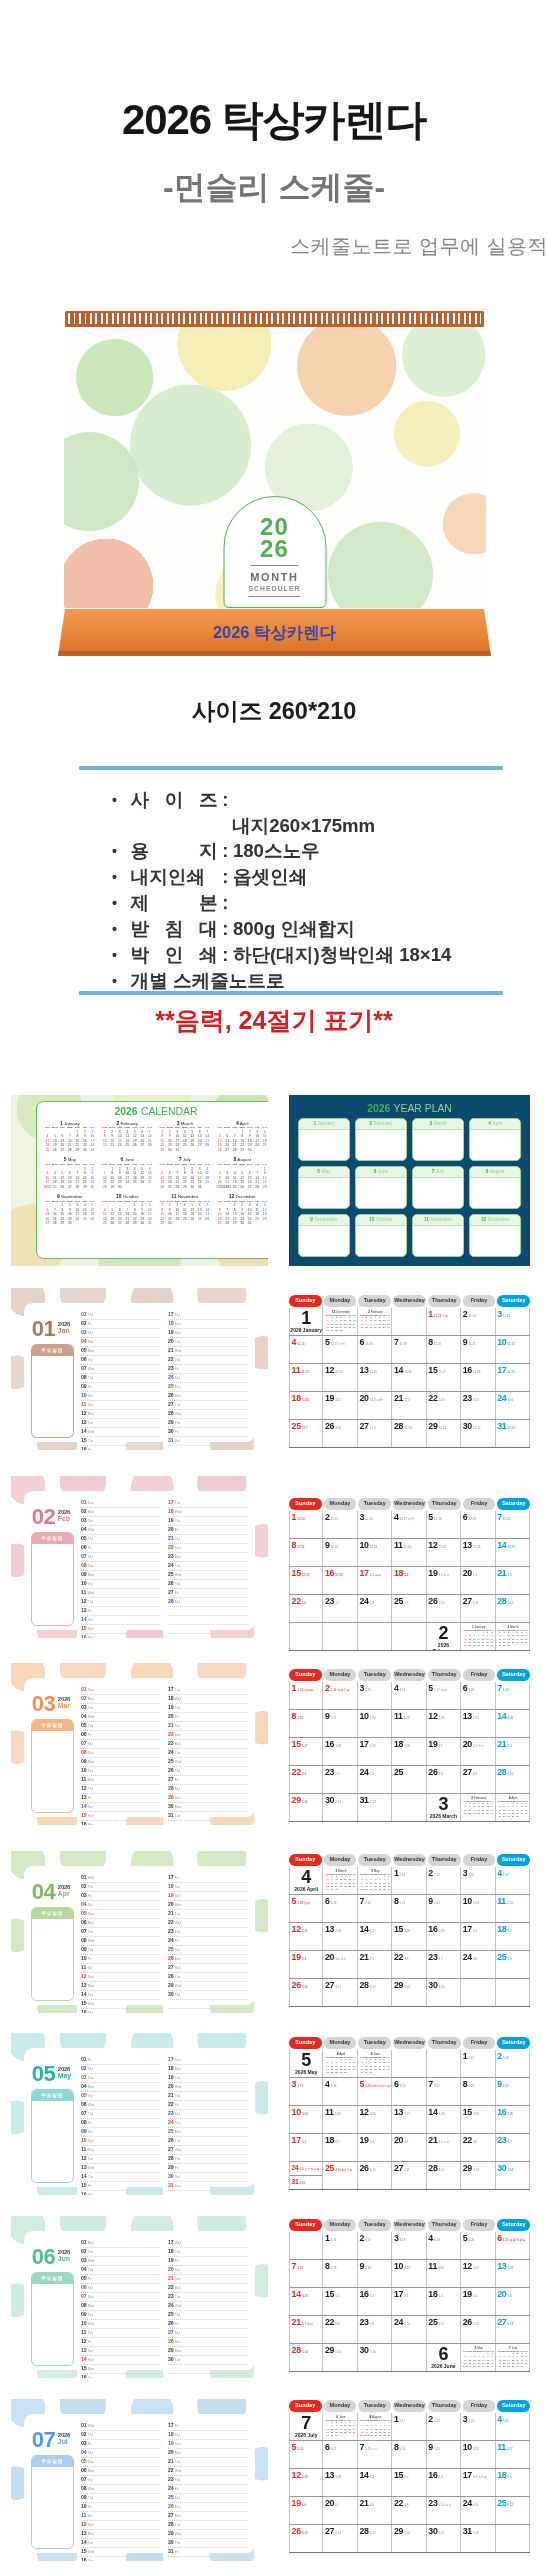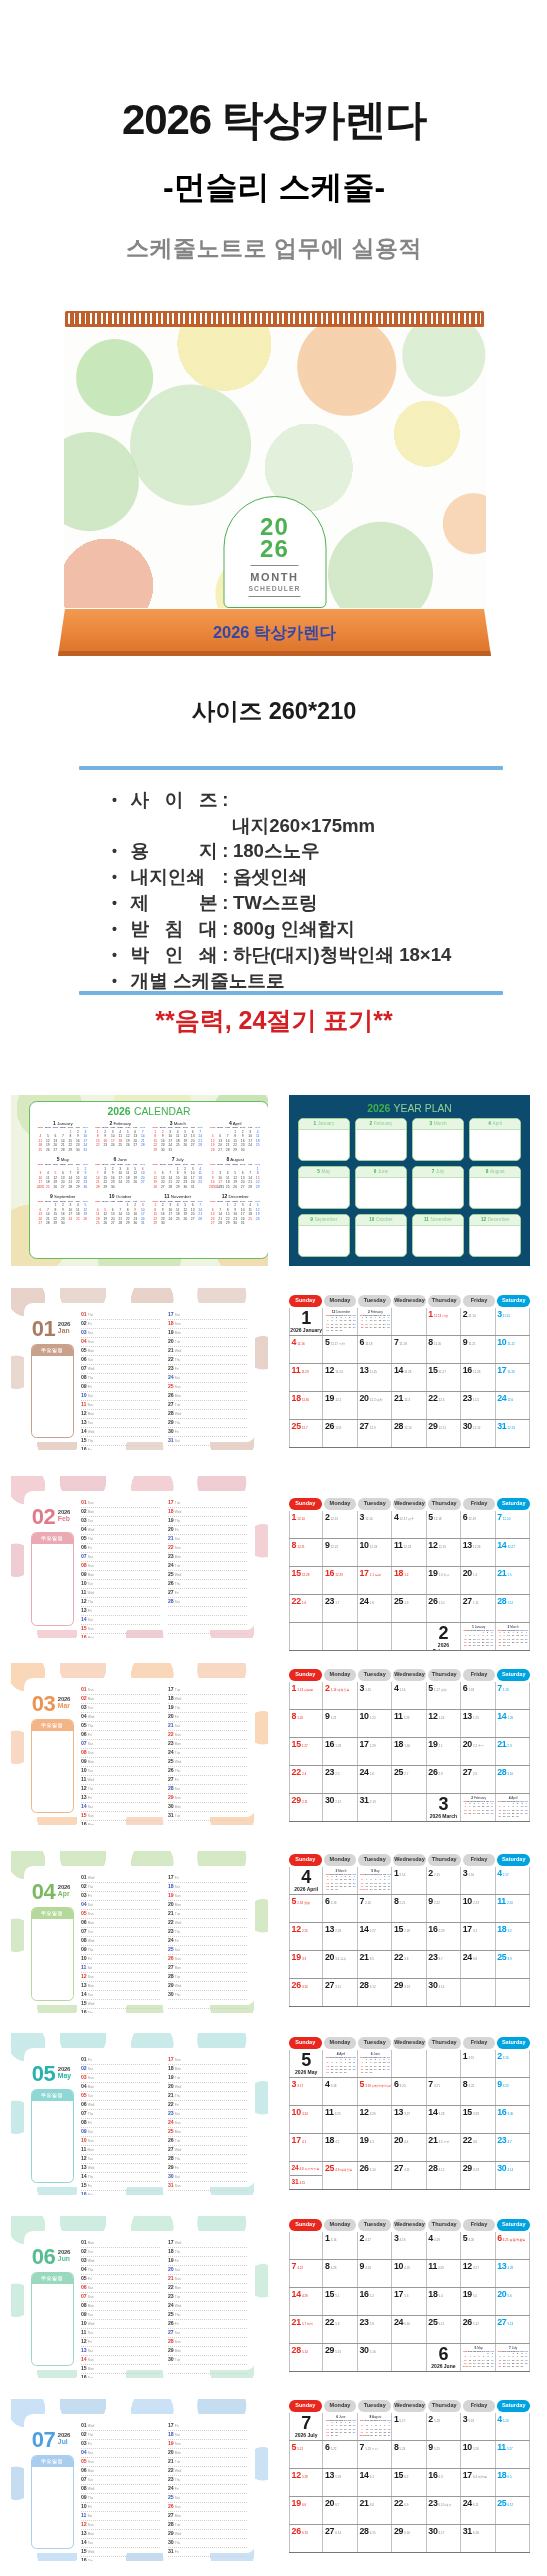--- a/index.html
+++ b/index.html
@@ -2,21 +2,21 @@
 <html style="font-size:8.8px"><head>
 <meta charset="utf-8">
 <style>
   html,body{margin:0;padding:0;}
   body{width:548px;height:2576px;position:relative;background:#fff;overflow:hidden;
        font-family:"Liberation Sans","DejaVu Sans",sans-serif;}
   .abs{position:absolute;}
   
   #title{top:92px;left:0;width:548px;text-align:center;font-size:42px;font-weight:700;color:#161616;letter-spacing:-1.1px;}
   #subtitle{top:166px;left:0;width:548px;text-align:center;font-size:32px;font-weight:700;}
-  #tagline{top:233px;left:0;width:548px;text-align:center;font-size:23px;font-weight:700;letter-spacing:0.5px;}
+  #tagline{top:233px;left:0;width:548px;text-align:right;font-size:20px;font-weight:400;letter-spacing:0.5px;}
   
   #product{top:309px;left:58px;width:433px;height:350px;}
   .spiral{position:absolute;top:1.6px;left:6.6px;right:6.6px;height:16.4px;background:#bf5f2c;border-radius:1.6px;
           box-shadow:0 1.1px 1.1px rgba(0,0,0,.25);}
   .spiral:before{content:"";position:absolute;top:2.2px;left:3.3px;right:3.3px;height:11.5px;
           background:repeating-linear-gradient(90deg,#fff 0 1.6px,rgba(255,255,255,0) 1.6px 5.5px);border-radius:1.1px;}
   .cover{position:absolute;top:18px;left:5.5px;right:5.5px;height:281px;background:
      radial-gradient(circle at 12% 18%,rgba(183,224,166,.75) 0 38px,transparent 39px),
      radial-gradient(circle at 38% 6%,rgba(244,236,171,.85) 0 47px,transparent 47px),
      radial-gradient(circle at 67% 14%,rgba(245,199,155,.8) 0 49px,transparent 50px),
@@ -59,21 +59,21 @@
   .prev{overflow:hidden;}
   
   #yearly-bg{top:1095px;left:11px;width:257px;height:171px;background:
      radial-gradient(circle at 15% 8%,rgba(214,232,188,.9) 0 33px,transparent 33px),
      radial-gradient(circle at 55% 5%,rgba(233,238,196,.9) 0 38px,transparent 39px),
      radial-gradient(circle at 90% 12%,rgba(198,226,180,.9) 0 30px,transparent 31px),
      radial-gradient(circle at 8% 85%,rgba(240,222,170,.8) 0 36px,transparent 36px),
      radial-gradient(circle at 50% 95%,rgba(205,229,182,.85) 0 41px,transparent 42px),
      radial-gradient(circle at 92% 88%,rgba(244,210,160,.7) 0 33px,transparent 33px),
      #eef3e2;}
-  #yearly-card{position:absolute;left:18px;top:5.5px;width:240px;height:158px;background:#fff;border:1.4px solid #63bd58;
+  #yearly-card{position:absolute;left:25px;top:5.5px;width:240px;height:158px;background:#fff;border:1.4px solid #63bd58;
      border-radius:7.7px;box-sizing:border-box;padding:3.3px 6.6px;}
   .ycal-title{text-align:center;font-size:10.4px;color:#3eb04d;margin:1.1px 0 2.2px;}
   .ycal-title b{font-weight:800;margin-right:3.3px;}
   #yearly-grid{display:grid;grid-template-columns:repeat(4,1fr);column-gap:5px;row-gap:3.8px;}
   
   #yearplan{top:1095px;left:289px;width:241px;height:171px;background:#0c4a6e;box-sizing:border-box;padding:5.5px 8.8px;}
   .yp-title{text-align:center;font-size:10.4px;margin:2.2px 0 4.4px;}
   .yp-title b{color:#3eb04d;font-weight:800;margin-right:3.3px;}
   .yp-title span{color:#8fd194;}
   #yearplan-grid{display:grid;grid-template-columns:repeat(4,1fr);gap:5px;}
@@ -133,21 +133,21 @@
   .biglabel{font-size:5px;font-weight:700;color:#222;margin-top:0.5px;}
   .gmini{display:flex;justify-content:center;padding-top:0.5px;}
   .ghalf{position:absolute;left:0;right:0;height:50%;padding:0 0 0 1.6px;box-sizing:border-box;}
   .ghalf.top{top:0;border-bottom:0.5px solid #999;} .ghalf.bot{bottom:0;}
   .ghalf .gd{font-size:6.6px;}
 </style>
 </head>
 <body>
 
 <div id="title" class="abs">2026 탁상카렌다</div>
-<div id="subtitle" class="abs" style="color: #000000;">-먼슬리 스케줄-</div>
+<div id="subtitle" class="abs" style="color: #737373;">-먼슬리 스케줄-</div>
 <div id="tagline" class="abs" style="color: rgb(133, 133, 133);">스케줄노트로 업무에 실용적</div>
 
 <div id="product" class="abs">
   <div class="spiral"></div>
   <div class="cover">
     <div class="badge">
       <div class="by" style="color: rgb(77, 176, 82);">20</div>
       <div class="by" style="color: rgb(77, 176, 82);">26</div>
       <div><span class="bl1">MONTH</span></div>
       <div><span class="bl2">SCHEDULER</span></div>
@@ -176,21 +176,20 @@
     <div class="spec-row">
       <span class="spec-bullet">•</span>
       <span class="spec-label">내지인쇄</span>
       <span class="spec-colon">:</span>
       <span class="spec-value">옵셋인쇄</span>
     </div>
     <div class="spec-row">
       <span class="spec-bullet">•</span>
       <span class="spec-label">제 본</span>
       <span class="spec-colon">:</span>
-      <span class="spec-value">TW스프링</span>
     </div>
     <div class="spec-row">
       <span class="spec-bullet">•</span>
       <span class="spec-label">받 침 대</span>
       <span class="spec-colon">:</span>
       <span class="spec-value">800g 인쇄합지</span>
     </div>
     <div class="spec-row">
       <span class="spec-bullet">•</span>
       <span class="spec-label">박 인 쇄</span>

